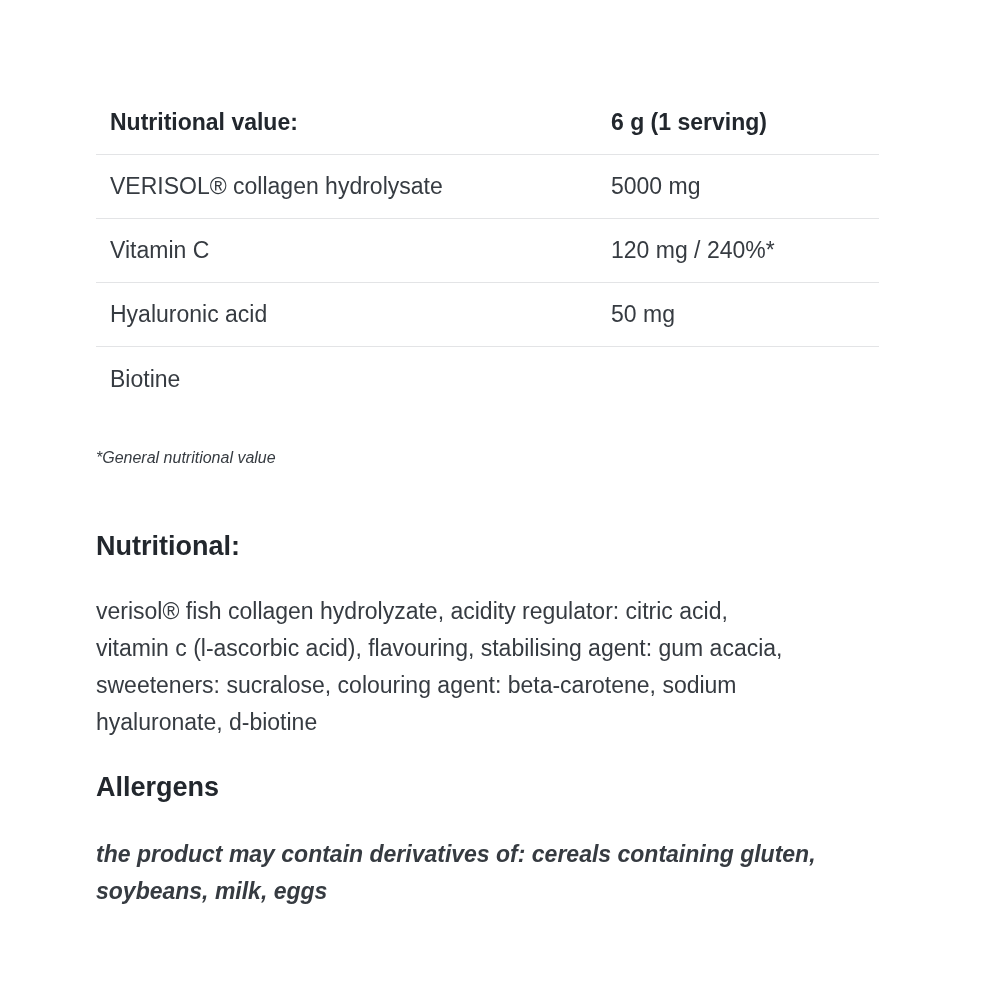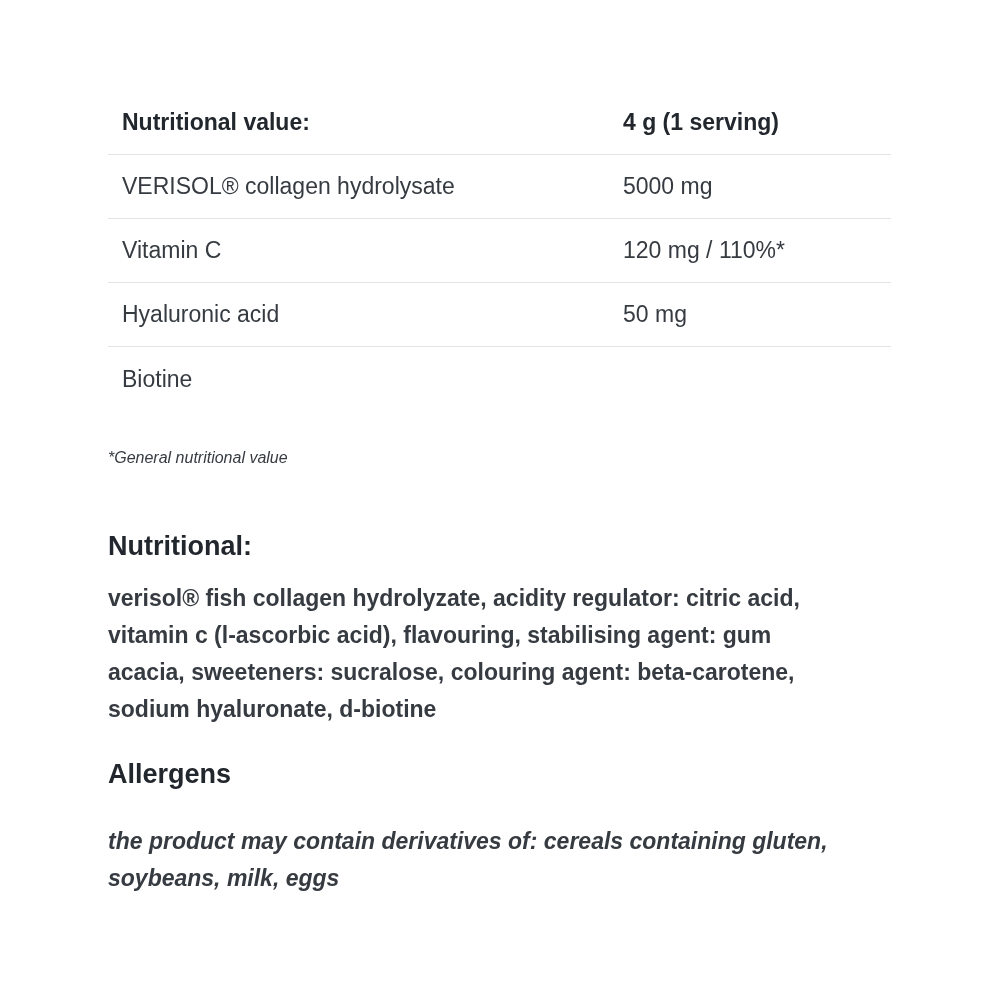--- a/index.html
+++ b/index.html
@@ -10,21 +10,21 @@
   body {
     width: 1000px;
     height: 1000px;
     position: relative;
     font-family: "Liberation Sans", sans-serif;
     color: #363b41;
     overflow: hidden;
   }
   .content {
     position: absolute;
-    left: 108px;
+    left: 96px;
     top: 91px;
     width: 783px;
   }
   
   .ntable {
     width: 100%;
   }
   .trow {
     display: flex;
     align-items: center;
@@ -62,54 +62,53 @@
     font-size: 27px;
     line-height: 34px;
     font-weight: bold;
     color: #22272d;
   }
   .section-heading.allergens {
     margin-top: 29px;
   }
   
   .ingredients-text {
-    margin-top: 17px;
+    margin-top: 30px;
     width: 700px;
     font-size: 23px;
     line-height: 37px;
-    font-weight: bold;
   }
   .allergens-text {
     margin-top: 32px;
     width: 770px;
     font-size: 23px;
     line-height: 37px;
     font-weight: bold;
     font-style: italic;
   }
 </style>
 </head>
 <body>
 
 <div class="content">
 
   <div class="ntable">
     <div class="trow head">
       <div class="cell-label">Nutritional value:</div>
-      <div class="cell-value">4 g (1 serving)</div>
+      <div class="cell-value">6 g (1 serving)</div>
     </div>
 
     <div class="trow">
       <div class="cell-label">VERISOL® collagen hydrolysate</div>
       <div class="cell-value">5000 mg</div>
     </div>
 
     <div class="trow">
       <div class="cell-label">Vitamin C</div>
-      <div class="cell-value">120 mg / 110%*</div>
+      <div class="cell-value">120 mg / 240%*</div>
     </div>
 
     <div class="trow">
       <div class="cell-label">Hyaluronic acid</div>
       <div class="cell-value">50 mg</div>
     </div>
 
     <div class="trow last">
       <div class="cell-label">Biotine</div>
     </div>

